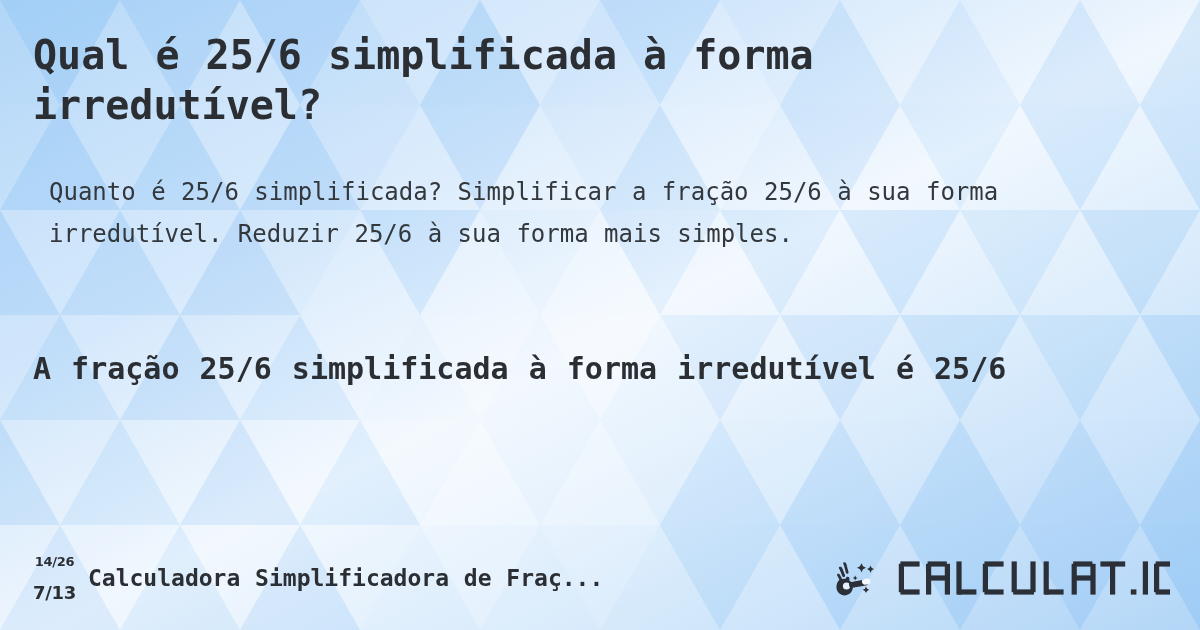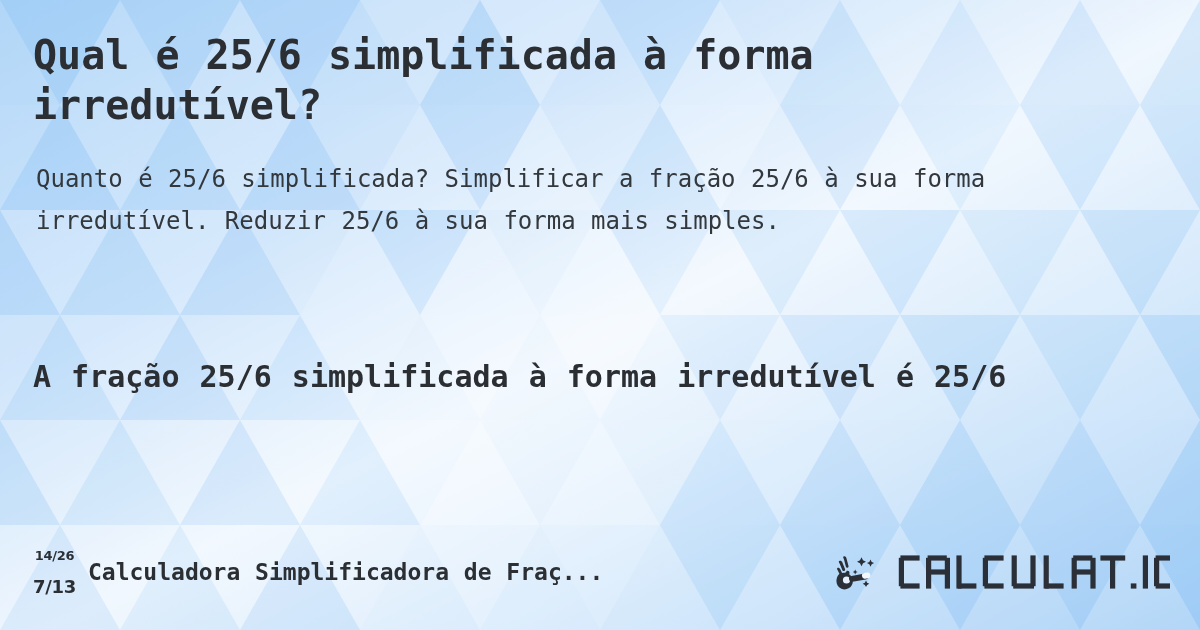--- a/index.html
+++ b/index.html
@@ -44,54 +44,54 @@
     font-size: 40px;
     line-height: 50px;
     font-weight: bold;
     color: #2b2f33;
     letter-spacing: 0px;
     max-width: 1000px;
     word-spacing: 2px;
   }
 
   .page-subtitle {
-    margin: 3px;
+    margin: 16px;
     padding-top: 25px;
     font-family: "DejaVu Sans Mono", "Liberation Mono", monospace;
     font-size: 24px;
     line-height: 42px;
     font-weight: normal;
     color: #33383d;
     max-width: 1140px;
     word-spacing: 1px;
   }
 
   .answer-block {
     position: absolute;
     left: 33px;
-    top: 353px;
+    top: 345px;
     right: 34px;
   }
 
   .answer-text {
     margin: 0;
     font-family: "DejaVu Sans Mono", "Liberation Mono", monospace;
     font-size: 30px;
     line-height: 48px;
     font-weight: bold;
     color: #2b2f33;
     word-spacing: 2px;
   }
 
   
   .footer {
     position: absolute;
     left: 0;
     right: 0;
-    bottom: 10px;
+    bottom: 4px;
     height: 88px;
     display: flex;
     align-items: center;
     padding: 0 30px 8px 33px;
     box-sizing: border-box;
   }
 
   .footer-left {
     display: flex;
     align-items: center;

